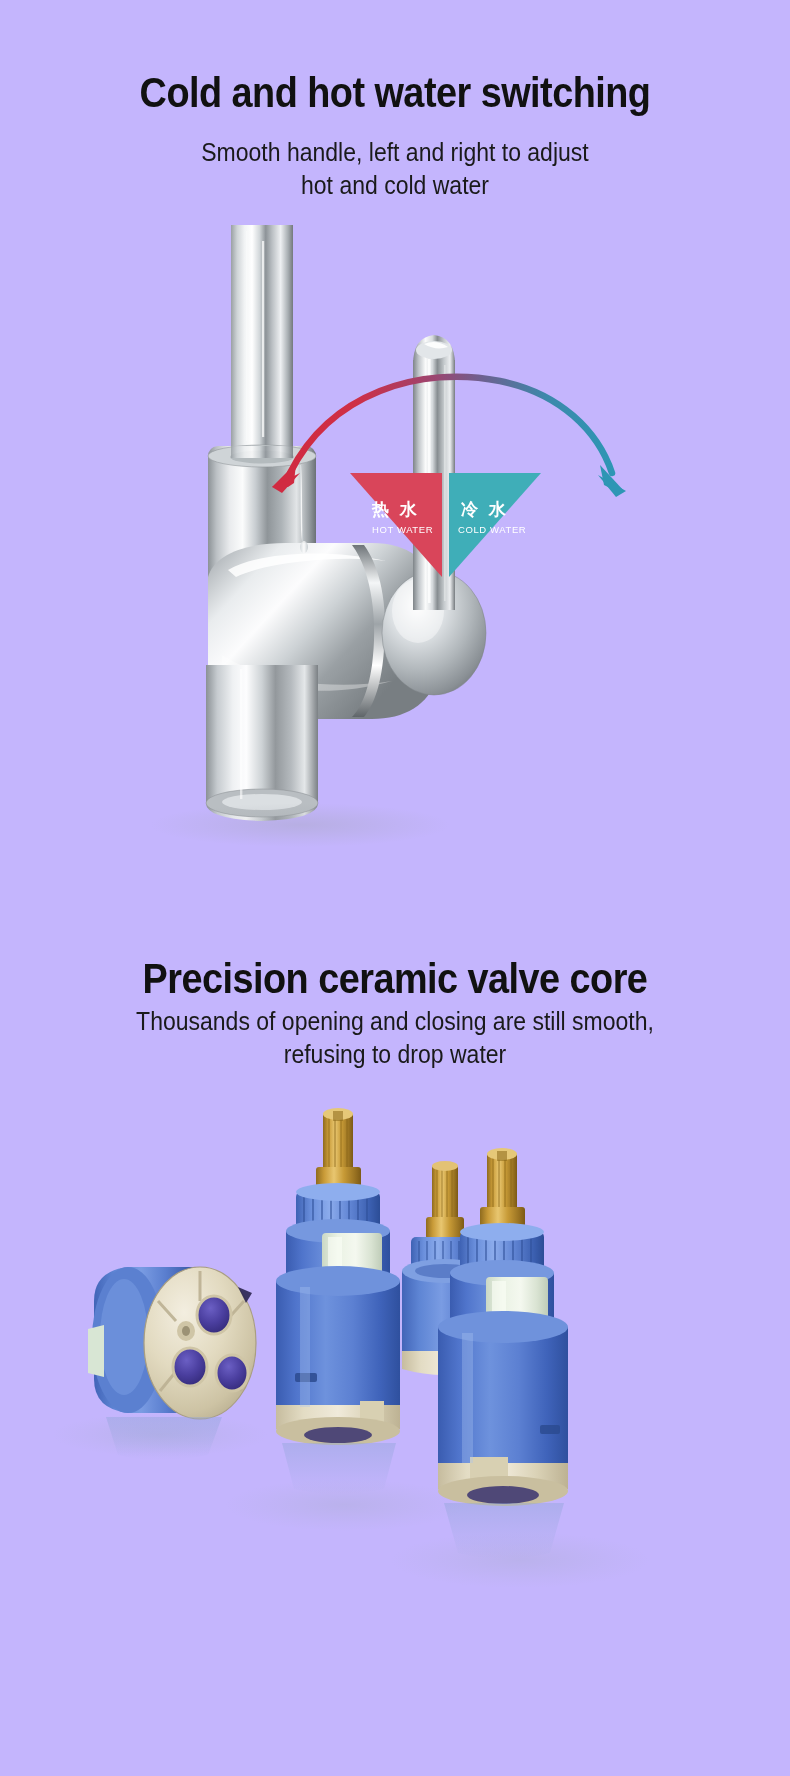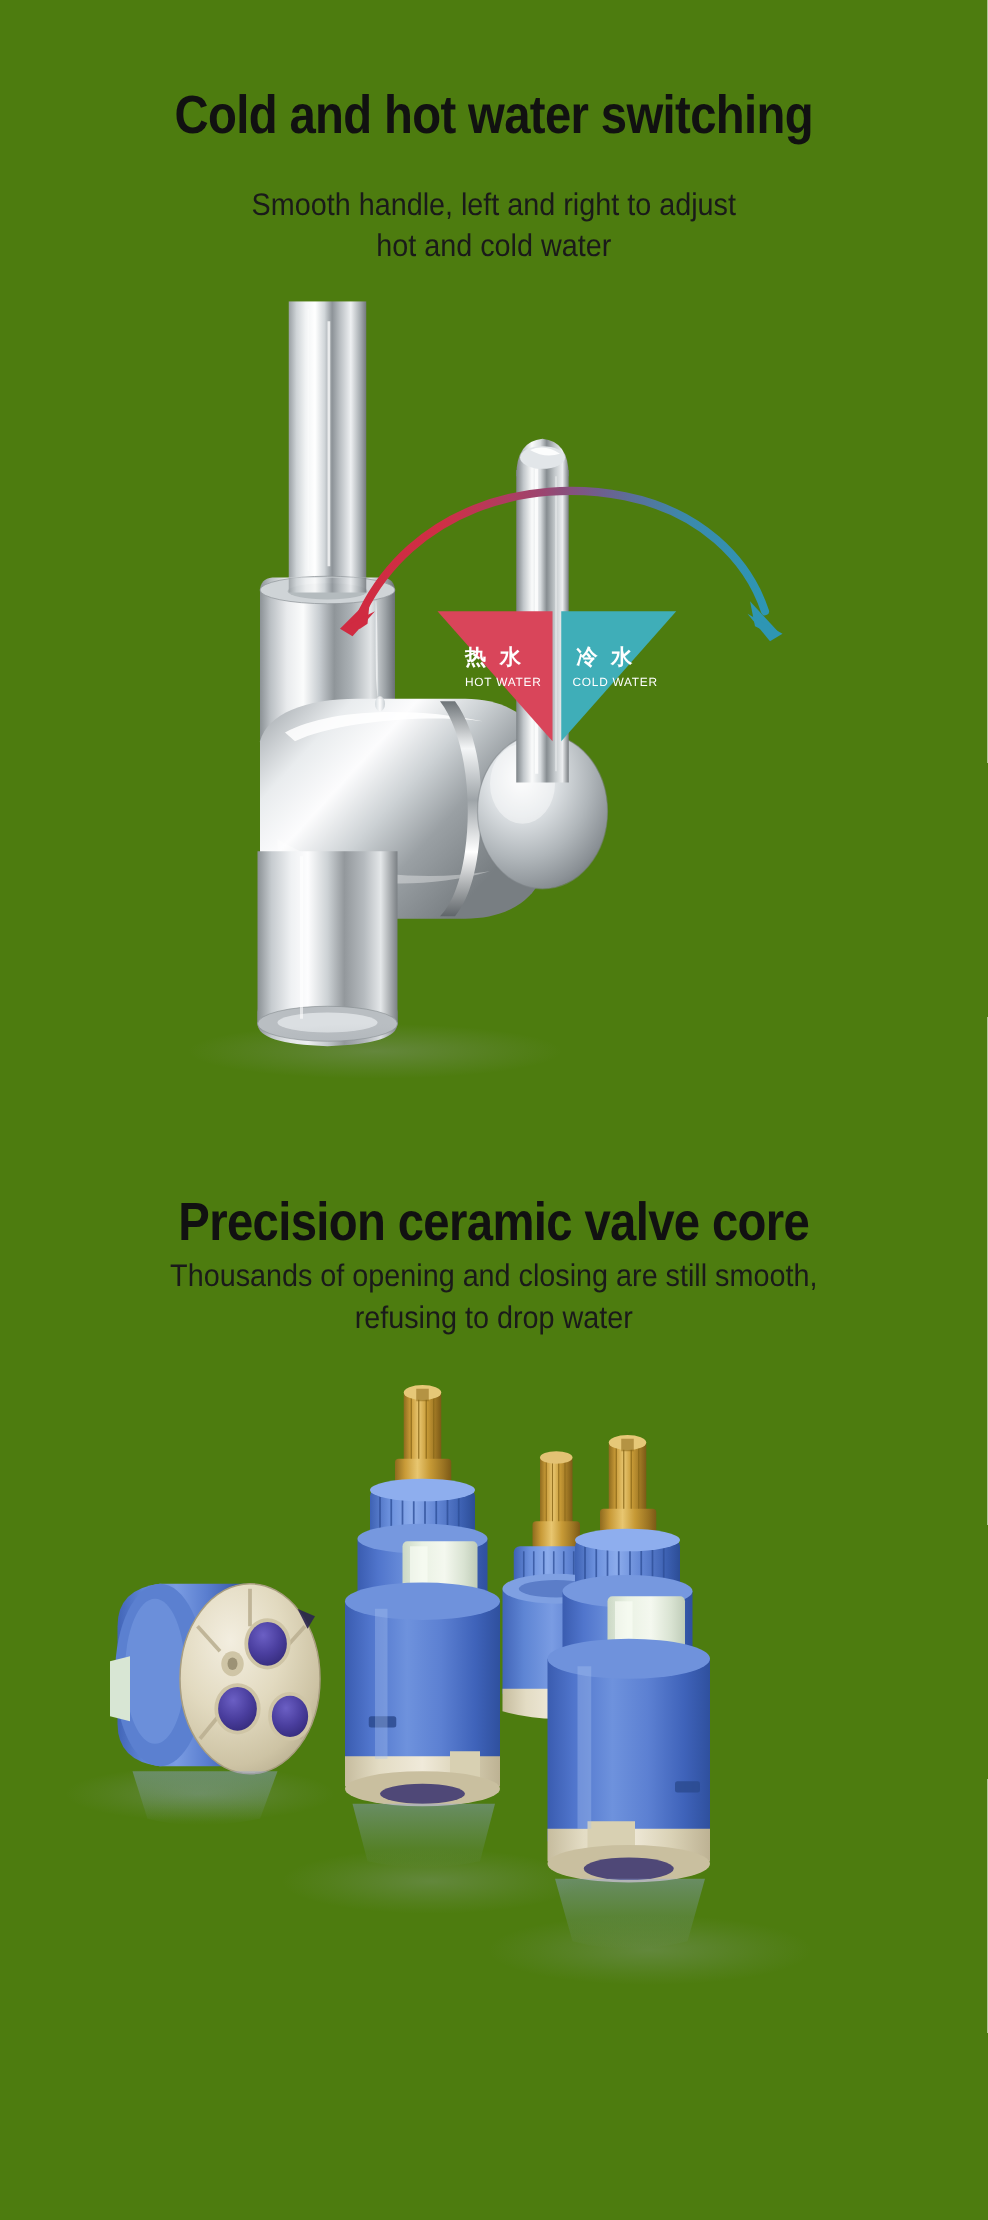--- a/index.html
+++ b/index.html
@@ -6,21 +6,21 @@
   * { box-sizing: border-box; margin: 0; padding: 0; }
   html, body {
     width: 790px;
     background: #ffffff;
     font-family: "Liberation Sans", sans-serif;
   }
   .page {
     position: relative;
     width: 790px;
     height: 1776px;
-    background: #4d7c0f;
+    background: #c4b5fd;
     overflow: hidden;
   }
 
   
   .section-head { width: 100%; text-align: center; }
   .headline {
     font-family: "Liberation Sans", sans-serif;
     font-weight: bold;
     font-size: 43px;
     line-height: 1.12;
@@ -35,27 +35,27 @@
     font-weight: normal;
     font-size: 25px;
     line-height: 1.30;
     color: #1a1a1a;
     transform: scaleX(0.92);
     transform-origin: center;
   }
   .subline span { display: block; white-space: nowrap; }
 
   #head1 { position: absolute; left: 0; top: 68px; }
-  #sub1  { position: absolute; left: 0; top: 148px; }
+  #sub1  { position: absolute; left: 0; top: 136px; }
   #head2 { position: absolute; left: 0; top: 938px; margin-top: 16px; }
   #sub2  { position: absolute; left: 0; top: 1005px; }
 
   
   .figure { position: absolute; left: 0; width: 790px; }
-  #fig-faucet { top: 241px; height: 660px; }
+  #fig-faucet { top: 225px; height: 660px; }
   #fig-valves { top: 1105px; height: 660px; }
   .figure svg { display: block; width: 790px; }
 
   
   .fan-cn {
     font-family: "Liberation Sans", sans-serif;
     font-size: 17px;
     font-weight: bold;
     fill: #ffffff;
     letter-spacing: 3px;

